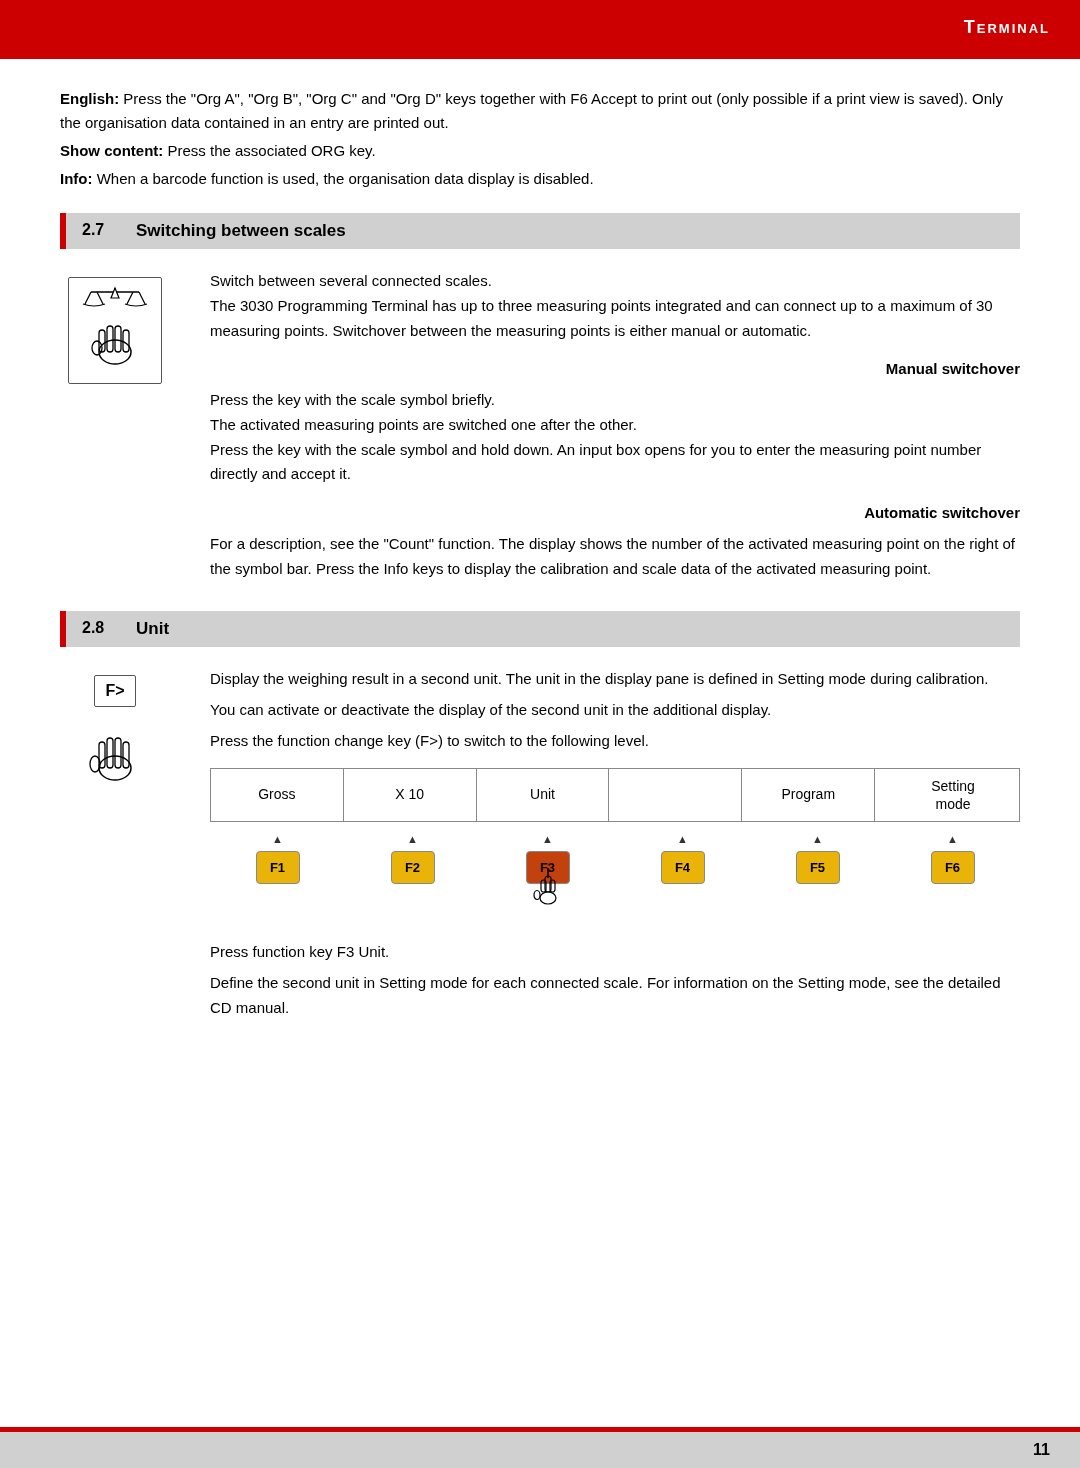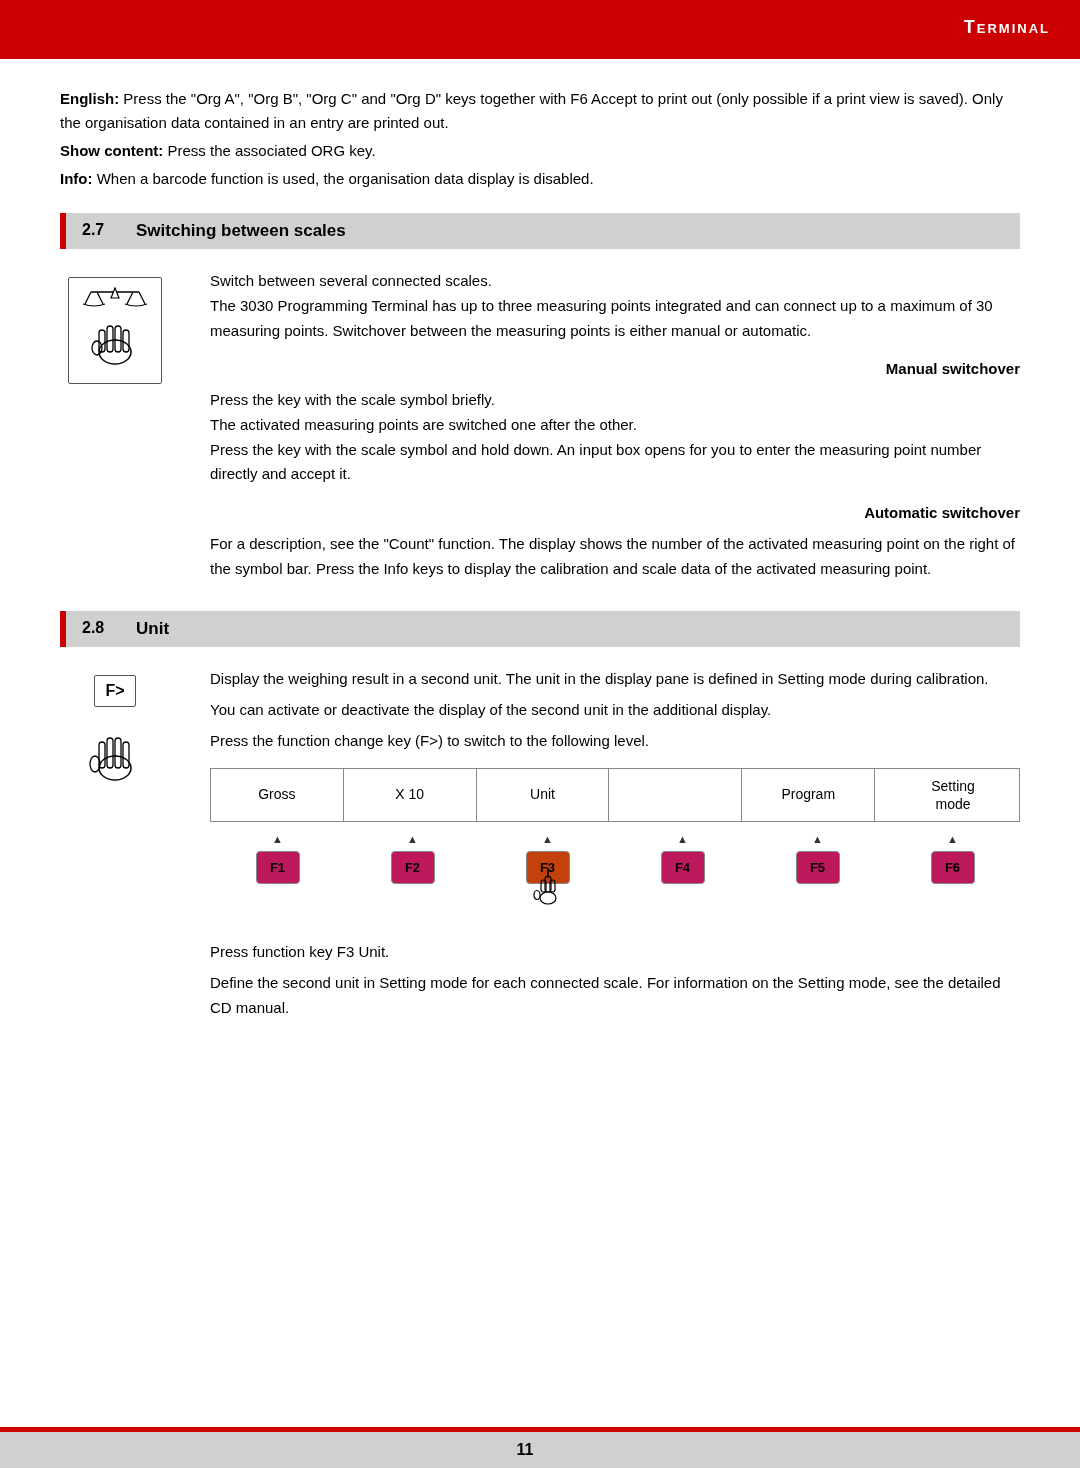--- a/index.html
+++ b/index.html
@@ -153,21 +153,21 @@
       display: flex;
       flex-direction: column;
       align-items: center;
       gap: 3px;
     }
     .fkey-arrow {
       font-size: 11px;
       color: #333;
     }
     .fkey-btn {
-      background: #be185d;
+      background: #eab308;
       border: 1.5px solid #888;
       border-radius: 4px;
       padding: 5px 10px;
       font-size: 13px;
       font-weight: bold;
       min-width: 44px;
       text-align: center;
     }
     .fkey-btn.highlighted {
       background: #c2410c;
@@ -192,21 +192,21 @@
       width: 100%;
       height: 5px;
       background: #cc0000;
     }
     .footer-gray-bar {
       width: 100%;
       height: 36px;
       background: #d0d0d0;
       display: flex;
       align-items: center;
-      justify-content: center;
+      justify-content: flex-end;
       padding-right: 30px;
     }
     .footer-page {
       font-size: 16px;
       font-weight: bold;
     }
   </style>
 </head>
 <body>
 

